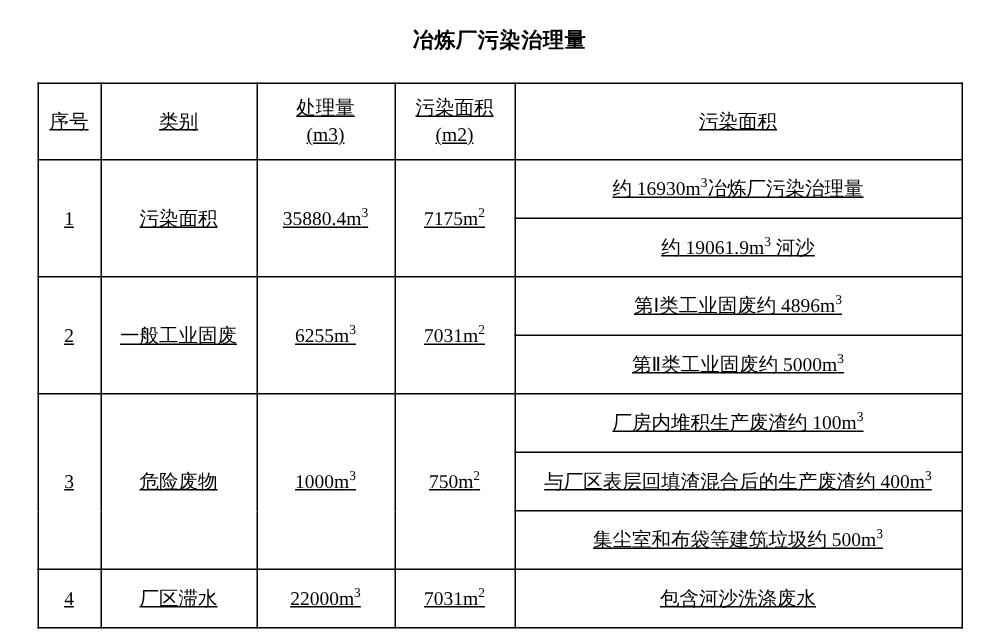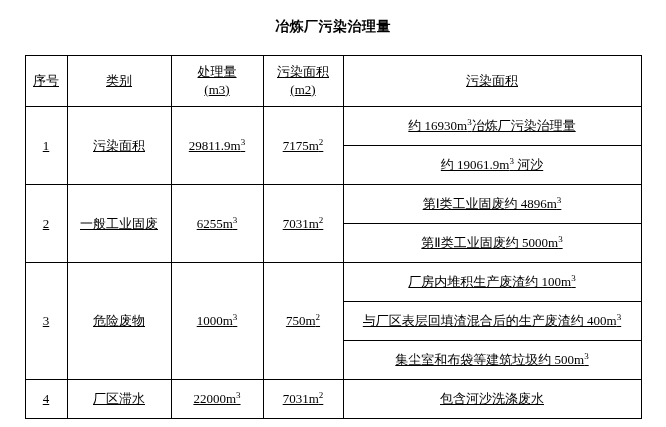--- a/index.html
+++ b/index.html
@@ -107,21 +107,21 @@
         <td>
           <span>污染面积</span>
         </td>
       </tr>
     </thead>
     <tbody>
 
       <tr>
         <td class="row-seq" rowspan="2">1</td>
         <td class="row-cat" rowspan="2">污染面积</td>
-        <td class="row-amt" rowspan="2"><span>29811.9m</span><sup>3</sup></td>
+        <td class="row-amt" rowspan="2"><span>35880.4m</span><sup>3</sup></td>
         <td class="row-area" rowspan="2"><span>7175m</span><sup>2</sup></td>
         <td class="detail-cell"><span>约 16930m</span><sup>3</sup><span>冶炼厂污染治理量</span></td>
       </tr>
       <tr>
         <td class="detail-cell"><span>约 19061.9m</span><sup>3</sup><span> 河沙</span></td>
       </tr>
 
       <tr>
         <td class="row-seq" rowspan="2">2</td>
         <td class="row-cat" rowspan="2">一般工业固废</td>

